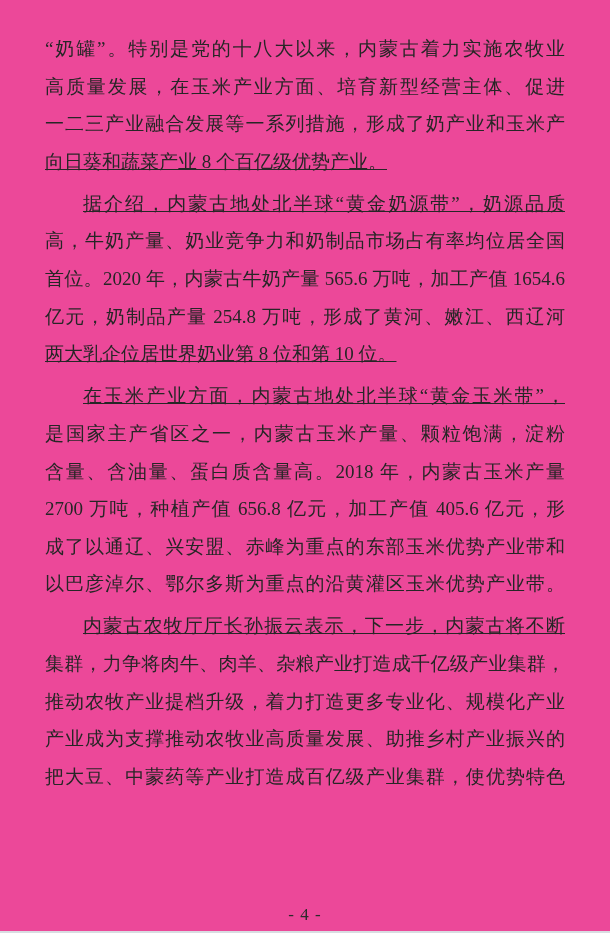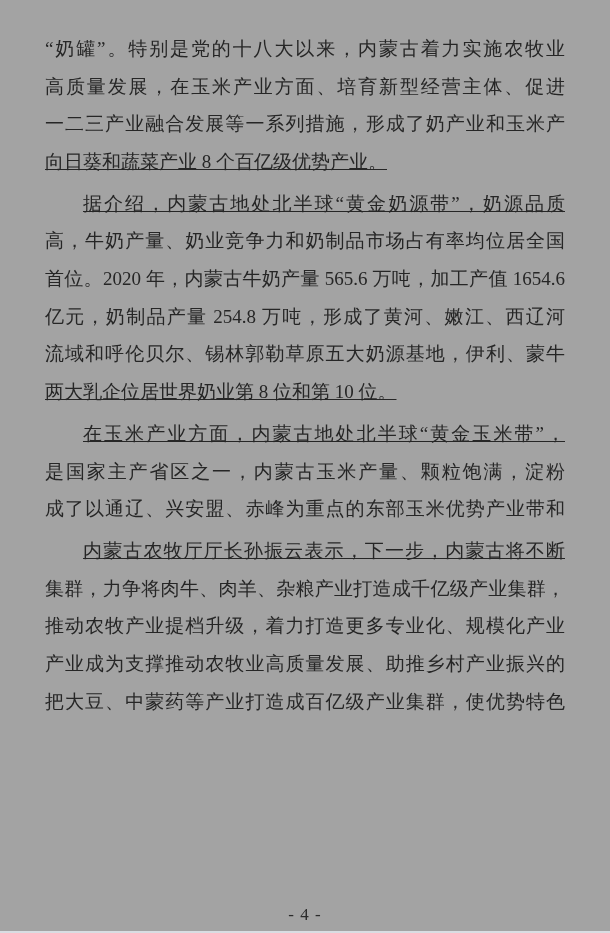--- a/index.html
+++ b/index.html
@@ -1,20 +1,20 @@
 <!DOCTYPE html>
 <html><head>
 <meta charset="utf-8">
 <style>
   html, body { margin: 0; padding: 0; }
   .doc {
     position: relative;
     width: 610px;
     height: 933px;
-    background: #a3a3a3;
+    background: #ec4899;
     font-family: "Liberation Serif", "DejaVu Serif", serif;
     color: #262626;
     overflow: hidden;
   }
   .body-block {
     position: absolute;
     left: 45px;
     top: 30px;
     width: 520px;
   }
@@ -64,28 +64,30 @@
       <div class="line">高质量发展，在玉米产业方面、培育新型经营主体、促进</div>
       <div class="line">一二三产业融合发展等一系列措施，形成了奶产业和玉米产</div>
       <div class="line para-end">向日葵和蔬菜产业 8 个百亿级优势产业。</div>
     </div>
 
     <div class="para">
       <div class="line indent">据介绍，内蒙古地处北半球“黄金奶源带”，奶源品质</div>
       <div class="line">高，牛奶产量、奶业竞争力和奶制品市场占有率均位居全国</div>
       <div class="line">首位。2020 年，内蒙古牛奶产量 565.6 万吨，加工产值 1654.6</div>
       <div class="line">亿元，奶制品产量 254.8 万吨，形成了黄河、嫩江、西辽河</div>
-      <div class="line">流域和呼伦贝尔、锡林郭勒草原五大奶源基地，伊利、蒙牛</div>
       <div class="line para-end">两大乳企位居世界奶业第 8 位和第 10 位。</div>
     </div>
 
     <div class="para">
       <div class="line indent">在玉米产业方面，内蒙古地处北半球“黄金玉米带”，</div>
       <div class="line">是国家主产省区之一，内蒙古玉米产量、颗粒饱满，淀粉</div>
+      <div class="line">含量、含油量、蛋白质含量高。2018 年，内蒙古玉米产量</div>
+      <div class="line">2700 万吨，种植产值 656.8 亿元，加工产值 405.6 亿元，形</div>
       <div class="line">成了以通辽、兴安盟、赤峰为重点的东部玉米优势产业带和</div>
+      <div class="line">以巴彦淖尔、鄂尔多斯为重点的沿黄灌区玉米优势产业带。</div>
     </div>
 
     <div class="para">
       <div class="line indent">内蒙古农牧厅厅长孙振云表示，下一步，内蒙古将不断</div>
       <div class="line">集群，力争将肉牛、肉羊、杂粮产业打造成千亿级产业集群，</div>
       <div class="line">推动农牧产业提档升级，着力打造更多专业化、规模化产业</div>
       <div class="line">产业成为支撑推动农牧业高质量发展、助推乡村产业振兴的</div>
       <div class="line">把大豆、中蒙药等产业打造成百亿级产业集群，使优势特色</div>
     </div>
 

